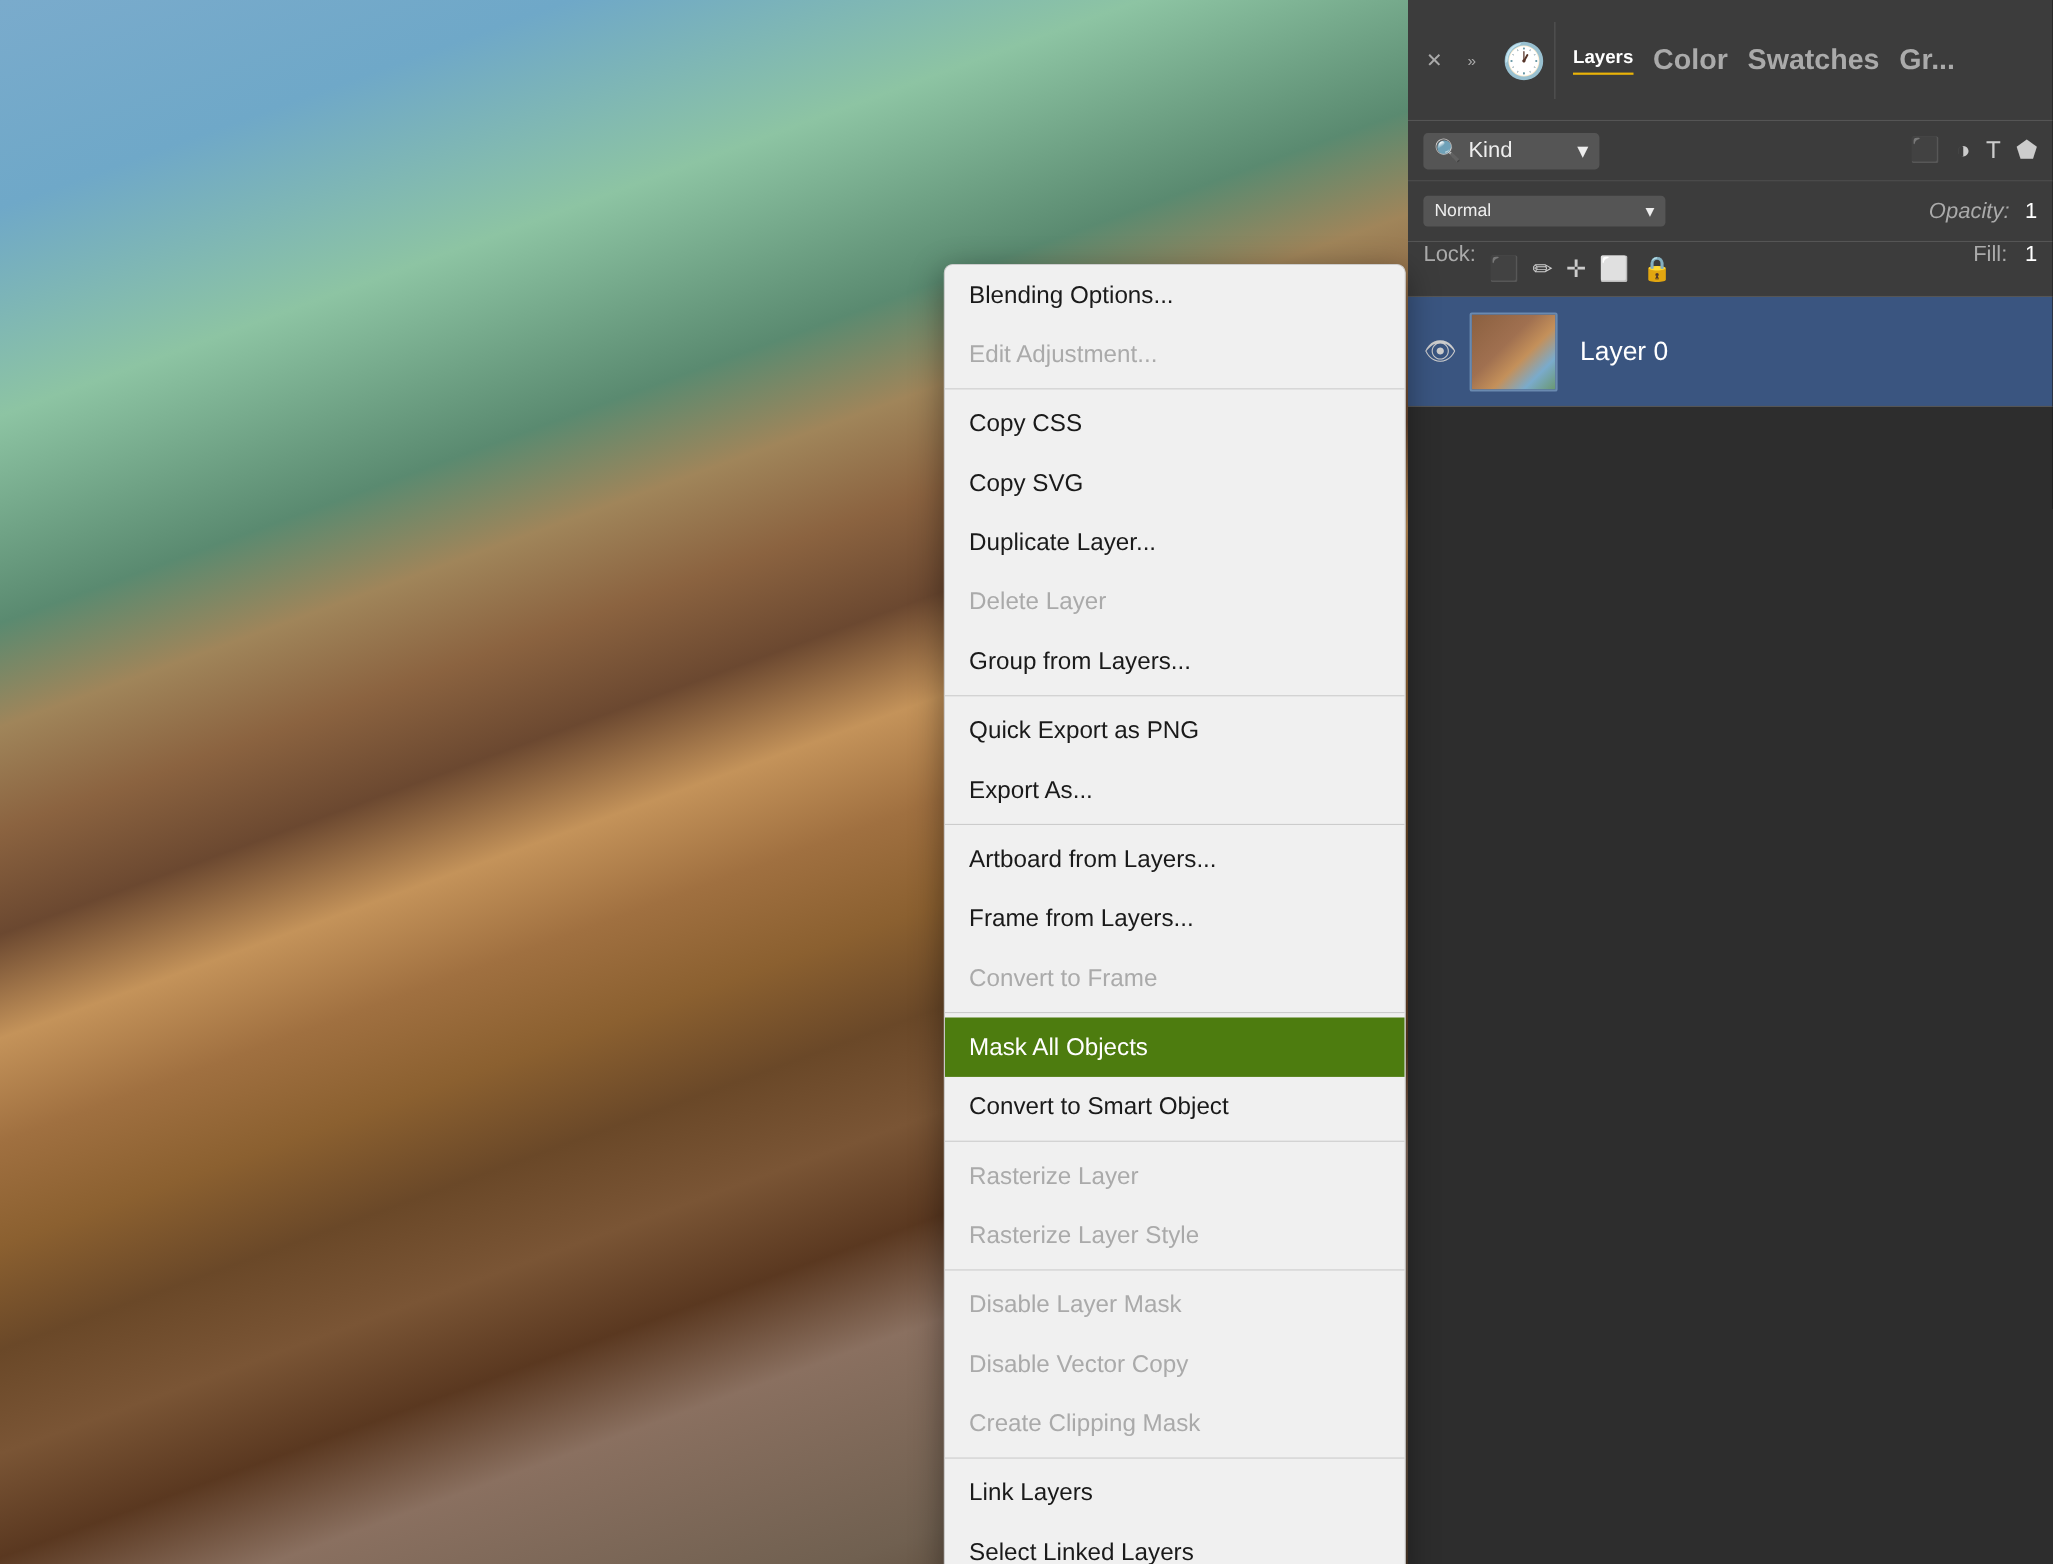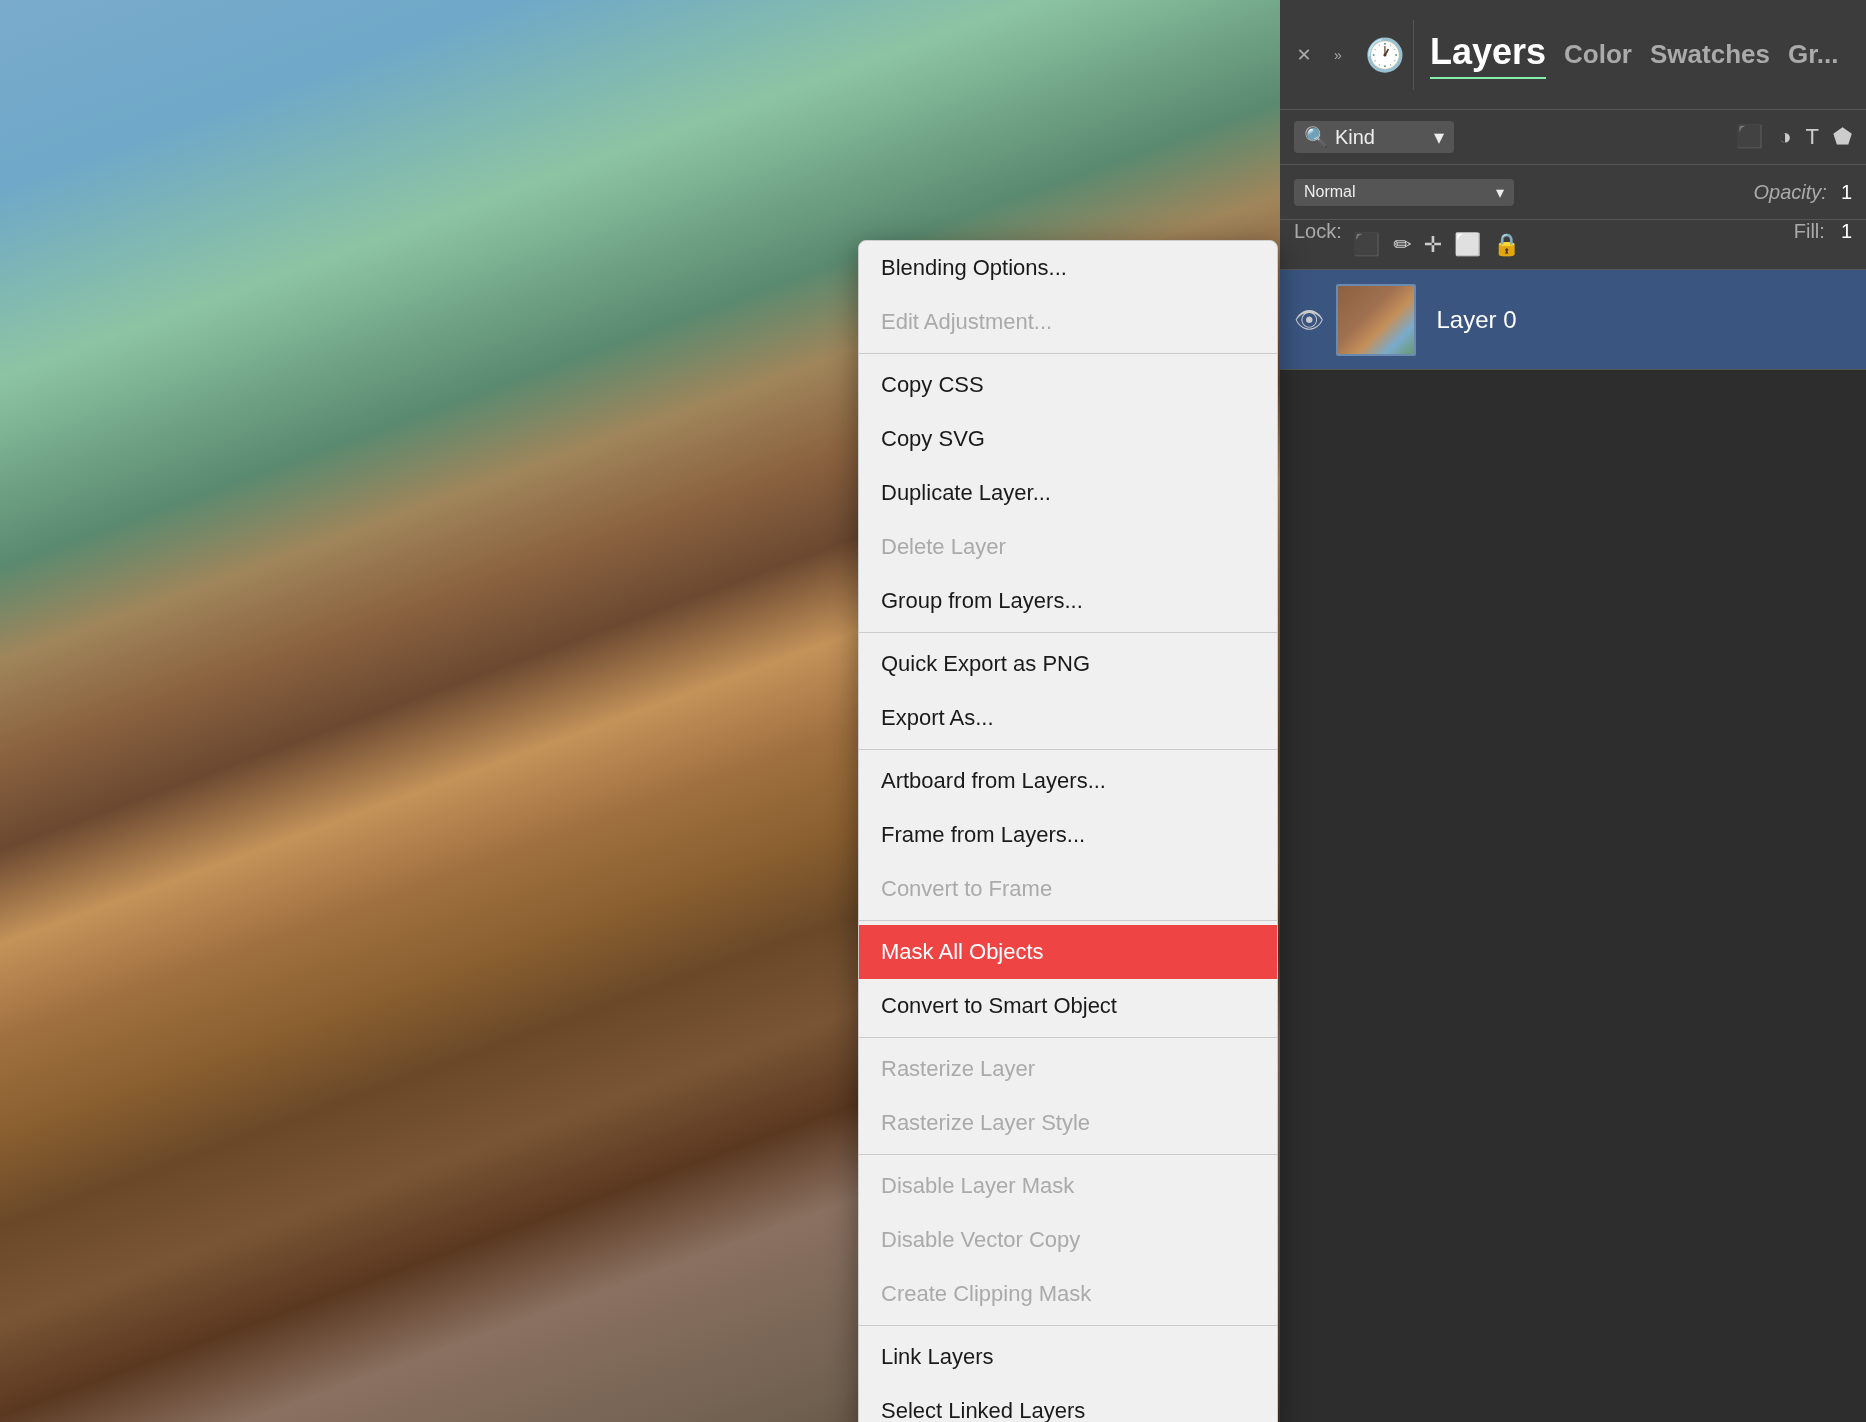--- a/index.html
+++ b/index.html
@@ -88,25 +88,25 @@
       align-items: center;
       justify-content: center;
       color: #ccc;
       font-size: 28px;
       cursor: pointer;
       border-right: 1px solid #555;
       margin-right: 10px;
     }
 
     .panel-tab-label {
-      font-size: 36px;
+      font-size: 17px;
       color: #fff;
       font-weight: 600;
       padding-bottom: 4px;
-      border-bottom: 2px solid #86efac;
+      border-bottom: 2px solid #eab308;
       cursor: pointer;
     }
 
     .panel-tab-inactive {
       font-size: 26px;
       color: #aaa;
       font-weight: 700;
       cursor: pointer;
       margin-left: 12px;
     }
@@ -277,21 +277,21 @@
       cursor: pointer;
       white-space: nowrap;
     }
 
     .ctx-item.disabled {
       color: #aaa;
       cursor: default;
     }
 
     .ctx-item.highlighted {
-      background: #ef4444;
+      background: #4d7c0f;
       color: #fff;
     }
 
     .ctx-separator {
       height: 1px;
       background: #ccc;
       margin: 4px 0;
     }
   </style>
 </head>

